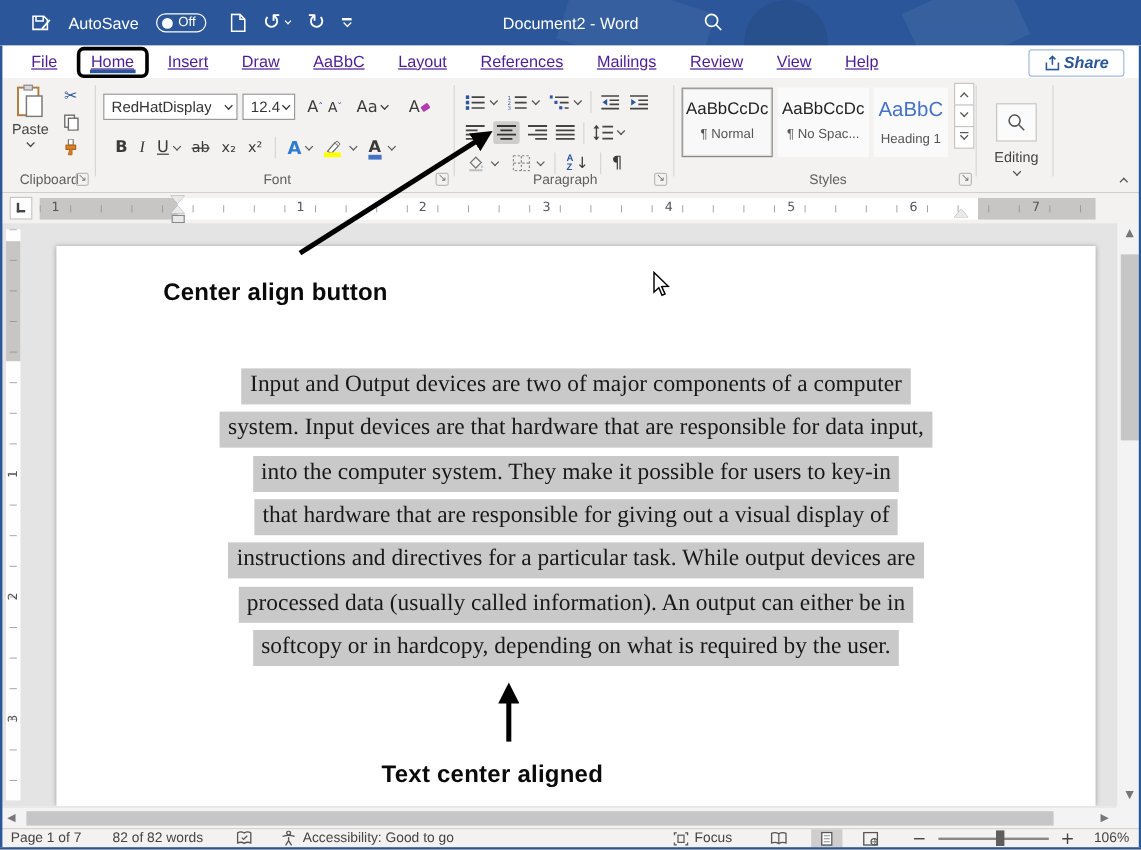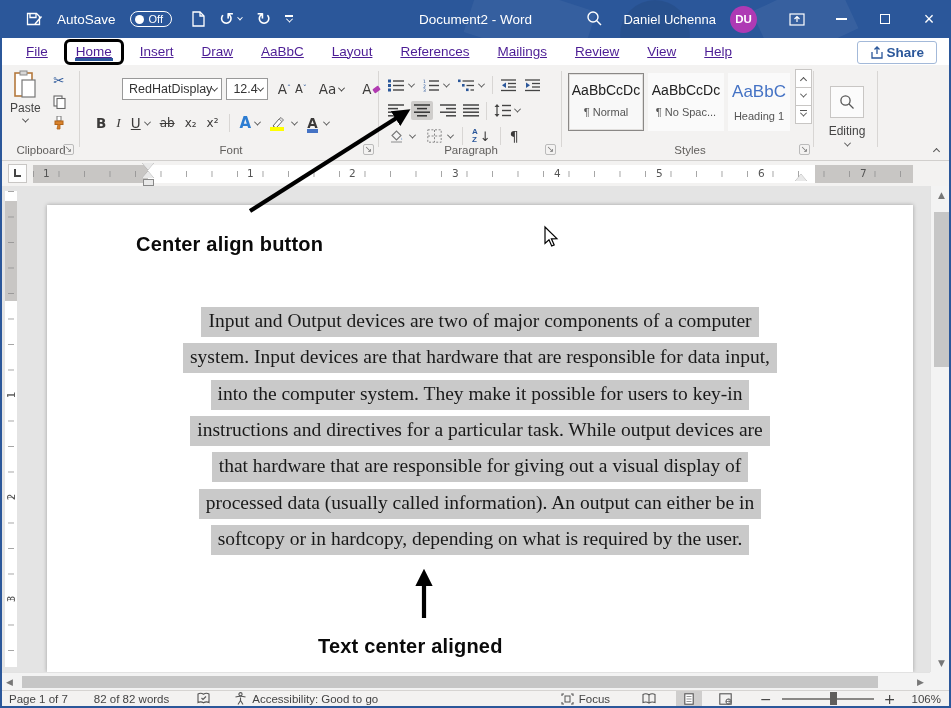--- a/index.html
+++ b/index.html
@@ -28,21 +28,21 @@
   .winbtn { width:44px; height:38px; display:flex; align-items:center; justify-content:center; font-size:15px; }
   .max-box { width:10px; height:10px; border:1.2px solid #fff; }
   .min-bar { width:11px; height:1.4px; background:#fff; }
 
   
   .tabsrow { position:absolute; left:0; top:38px; width:951px; height:27px; background:#fff; display:flex; align-items:center; }
   .tab { font-size:13.5px; color:#4c1d95; padding:4px 14px 5px; position:relative;text-decoration:underline; }
   .tab:first-child { margin-left:12px; }
   .tab.home { border:3px solid #000; border-radius:6px; margin:-3px 2px; padding:2px 9px 3px; }
   .tab.home .ul { position:absolute; left:8px; right:8px; bottom:1px; height:3px; background:#2b579a; }
-  .share-btn { position:absolute; right:14px; top:3px; display:flex; align-items:center; gap:2px; color:#2b579a; font-size:13.5px; font-weight:bold; border:1px solid #a3b9d9; border-radius:3px; padding:3px 12px; background:#fff; }
+  .share-btn { position:absolute; right:14px; top:3px; display:flex; align-items:center; gap:2px; color:#2b579a; font-size:13.5px; font-weight:bold; border:1px solid #a3b9d9; border-radius:3px; padding:3px 12px; background:#fff;font-style:italic; }
 
   
   .ribbon { position:absolute; left:0; top:65px; width:951px; height:96px; background:#f3f2f1; border-bottom:1px solid #d1cfcd; font-size:12px; color:#444; }
   .vdiv { position:absolute; top:6px; width:1px; height:76px; background:#d8d6d4; }
   .group { position:absolute; top:3px; height:90px; }
   .glabel { position:absolute; bottom:2px; left:0; right:0; text-align:center; font-size:11.5px; color:#605e5c; }
   .launcher { position:absolute; bottom:3px; right:2px; font-size:9px; color:#777; font-family:"DejaVu Sans",sans-serif; border:1px solid #bbb; border-radius:2px; width:11px; height:11px; line-height:9px; text-align:center; }
   .btn { display:inline-flex; align-items:center; justify-content:center; color:#444; }
   .combo { background:#fff; border:1px solid #999; display:flex; align-items:center; justify-content:space-between; padding:0 4px 0 6px; height:22px; font-size:12.5px; color:#333; }
   .glyphbtn { font-family:"DejaVu Sans",sans-serif; font-size:13.5px; color:#3b3a39; }
@@ -144,39 +144,20 @@
         <span class="chev"></span>
       </span>
     </div>
     <div class="doc-title">Document2 - Word</div>
     <span class="tb-search tb-ic">
       <svg width="17" height="17" viewBox="0 0 17 17">
           <circle cx="7" cy="7" r="5" fill="none" stroke="#fff" stroke-width="1.4"></circle>
           <line x1="10.8" y1="10.8" x2="15" y2="15" stroke="#fff" stroke-width="1.4"></line>
         </svg>
     </span>
-    <div class="tb-right">
-      <span class="username">Daniel Uchenna</span>
-      <span class="avatar">
-          <span>DU</span>
-        </span>
-      <span class="winbtn">
-        <svg width="16" height="13" viewBox="0 0 16 13">
-            <rect x="1" y="1" width="14" height="11" fill="none" stroke="#fff" stroke-width="1.2"></rect>
-            <path d="M8 9 V4 M5.5 6 L8 3.5 L10.5 6" fill="none" stroke="#fff" stroke-width="1.2"></path>
-          </svg>
-      </span>
-      <span class="winbtn">
-          <span class="min-bar"></span>
-        </span>
-      <span class="winbtn">
-          <span class="max-box"></span>
-        </span>
-      <span class="winbtn" style="font-size:18px;">×</span>
-    </div>
   </div>
 
   <div class="tabsrow">
     <span class="tab">File</span>
     <span class="tab home homebox-note">
       <span>Home</span>
       <span class="ul"></span>
     </span>
     <span class="tab">Insert</span>
     <span class="tab">Draw</span>
@@ -229,21 +210,21 @@
               <rect x="3" y="5" width="8" height="3.5" fill="#d9822b" stroke="#b06318"></rect>
               <path d="M6 8.5 L5 13 L8 13 L8 8.5" fill="#d9822b" stroke="#b06318" stroke-width=".8"></path>
             </svg>
         </span>
       </div>
       <div class="glabel">Clipboard</div>
       <span class="launcher">↘</span>
     </div>
 
     <div class="group" style="left:86px; width:290px;">
-      <div style="display:flex; gap:4px; margin-top:10px;margin-left:36px;">
+      <div style="display:flex; gap:4px; margin-top:10px;">
         <span class="combo" style="width:112px;">
           <span style="overflow:hidden; white-space:nowrap;">RedHatDisplay</span>
           <span class="chev"></span>
         </span>
         <span class="combo" style="width:44px;">
           <span>12.4</span>
           <span class="chev"></span>
         </span>
         <span class="btn glyphbtn" style="margin-left:6px;">
             <span>A</span>
@@ -536,24 +517,24 @@
         <div class="pline">
             <span>Input and Output devices are two of major components of a computer</span>
           </div>
         <div class="pline">
             <span>system. Input devices are that hardware that are responsible for data input,</span>
           </div>
         <div class="pline">
             <span>into the computer system. They make it possible for users to key-in</span>
           </div>
         <div class="pline">
-            <span>instructions and directives for a particular task. While output devices are</span>
+            <span>that hardware that are responsible for giving out a visual display of</span>
           </div>
         <div class="pline">
-            <span>that hardware that are responsible for giving out a visual display of</span>
+            <span>instructions and directives for a particular task. While output devices are</span>
           </div>
         <div class="pline">
             <span>processed data (usually called information). An output can either be in</span>
           </div>
         <div class="pline">
             <span>softcopy or in hardcopy, depending on what is required by the user.</span>
           </div>
       </div>
       <div class="anno" style="left:271px; top:430px;">Text center aligned</div>
     </div>

